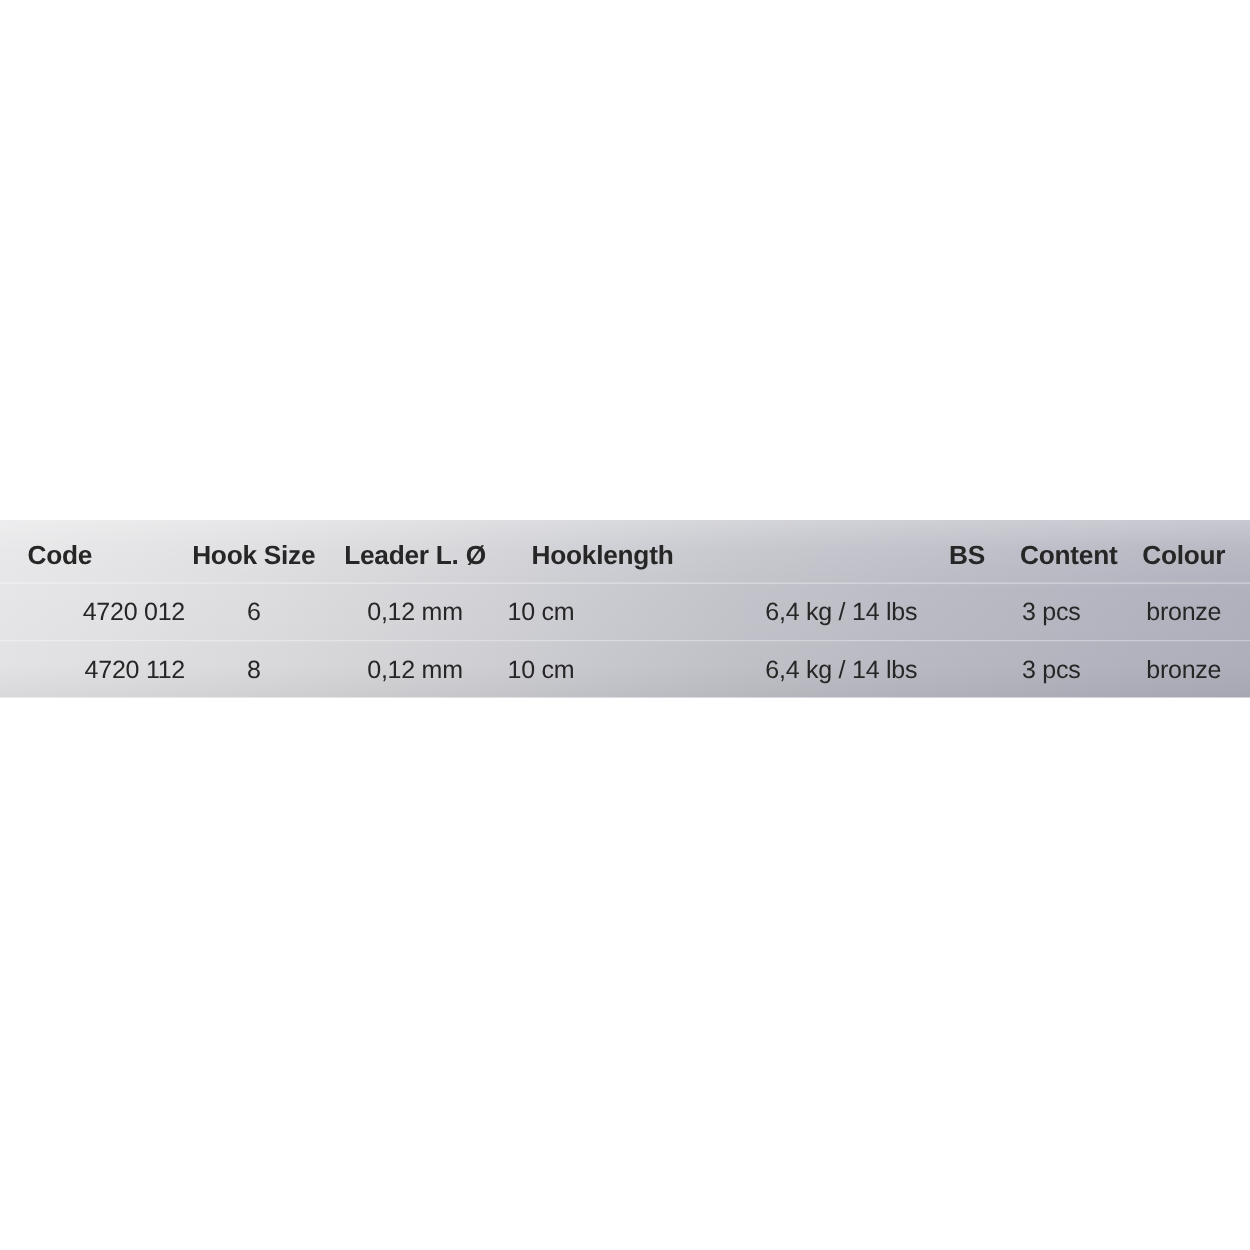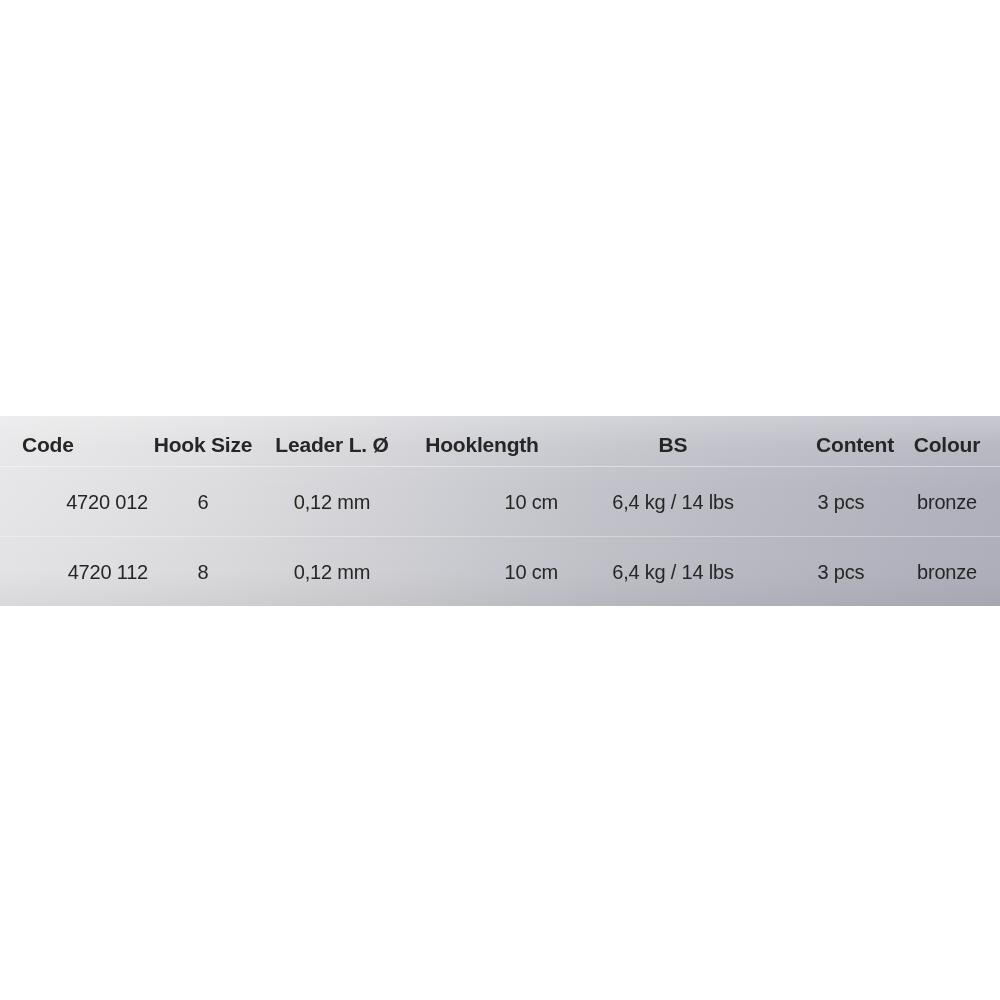--- a/index.html
+++ b/index.html
@@ -15,21 +15,21 @@
     overflow: hidden;
     position: relative;
   }
 
   
   #spec-band {
     position: absolute;
     left: 0;
     top: 416px;
     width: 1000px;
-    height: 190px;
+    height: 142px;
     background:
       linear-gradient(to bottom,
         rgba(255,255,255,0.30) 0%,
         rgba(255,255,255,0.10) 16%,
         rgba(255,255,255,0.00) 40%,
         rgba(0,0,0,0.015) 82%,
         rgba(0,0,0,0.06) 100%),
       linear-gradient(to right,
         #e6e6e8 0%,
         #e2e2e4 10%,
@@ -85,31 +85,31 @@
   .col-hook     { width: 110px; }
   .col-leader   { width: 148px; }
   .col-hooklen  { width: 152px; }
   .col-bs       { width: 230px; }
   .col-content  { width: 106px; }
   .col-colour   { width: 106px; }
 
   .cell-code     { text-align: right;  padding-left: 22px !important; }
   .cell-hook     { text-align: center; }
   .cell-leader   { text-align: center; }
-  .cell-hooklen  { text-align: right; }
+  .cell-hooklen  { text-align: left; }
   .cell-bs       { text-align: center; margin-top: 36px; }
   .cell-content  { text-align: center; }
   .cell-colour   { text-align: center; }
 
   
   .hdr-code     { text-align: left;  padding-left: 22px !important; }
   .hdr-hook     { text-align: center; margin-top: 37px; }
   .hdr-leader   { text-align: center; }
   .hdr-hooklen  { text-align: center; }
-  .hdr-bs       { text-align: center; }
+  .hdr-bs       { text-align: right; }
   .hdr-content  { text-align: right; }
   .hdr-colour   { text-align: center; }
 </style>
 </head>
 <body>
 
 <div id="spec-band">
   <table id="spec-table">
     <colgroup>
       <col class="col-code">

